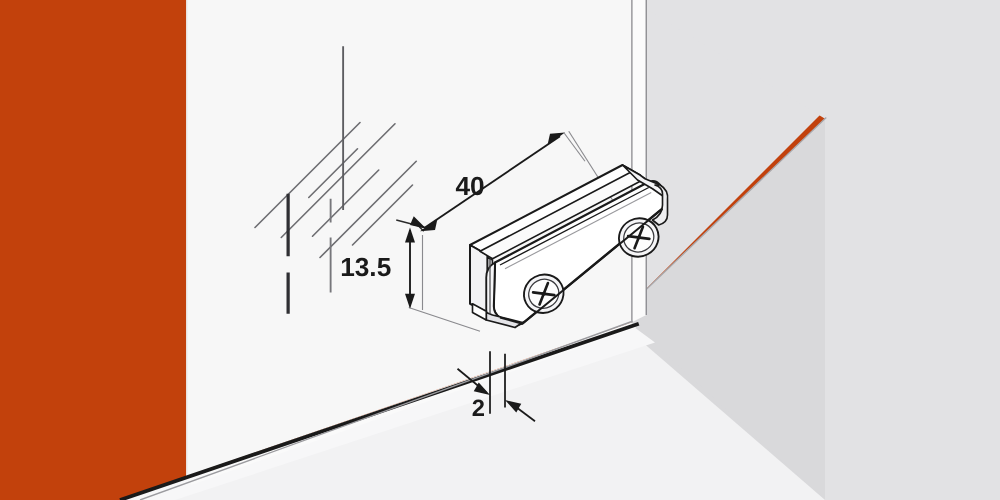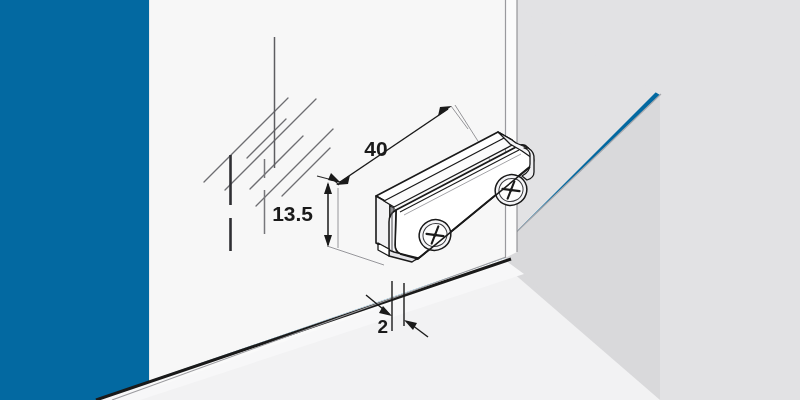--- a/index.html
+++ b/index.html
@@ -11,21 +11,21 @@
   body {
     width: 800px;
     height: 400px;
     overflow: hidden;
     font-family: "Liberation Sans", sans-serif;
   }
   #drawing-root {
     position: relative;
     width: 800px;
     height: 400px;
-    background: #0369a1;
+    background: #c2410c;
   }
   #drawing-svg {
     display: block;
     width: 800px;
     height: 400px;
   }
   .dim-text {
     font-family: "Liberation Sans", sans-serif;
     font-weight: bold;
     fill: #1a1a1a;

